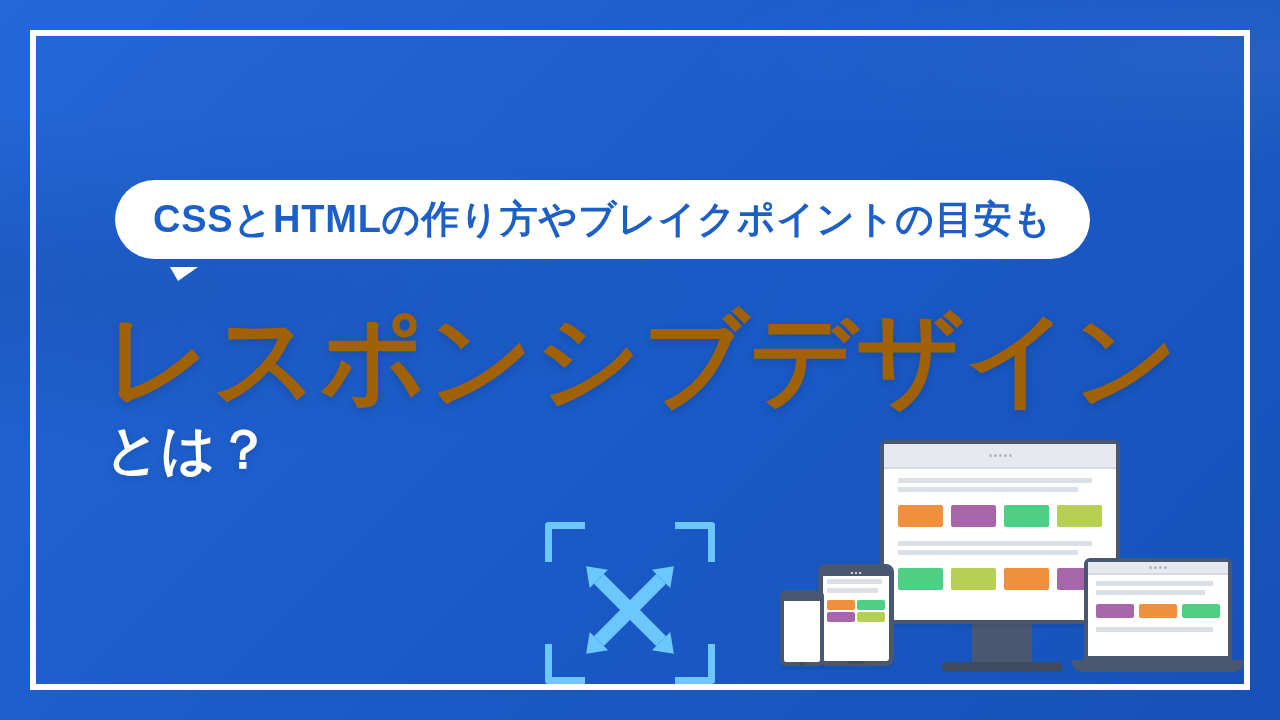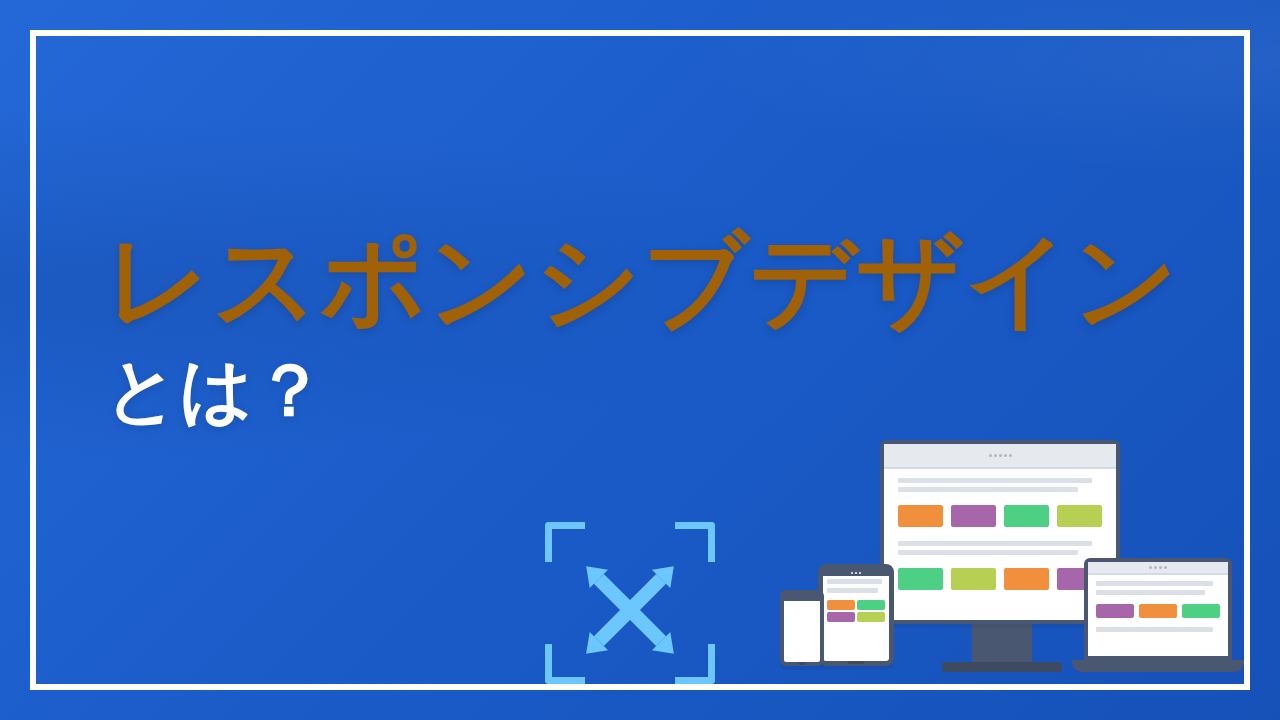--- a/index.html
+++ b/index.html
@@ -61,22 +61,21 @@
     font-size: 104px;
     margin-top: 46px;
     line-height: 1.05;
     letter-spacing: 0.01em;
     text-shadow: 0 3px 10px rgba(0,0,0,0.15);
     white-space: nowrap;
   }
   .subtitle {
     color: #fff;
     font-weight: 800;
-    font-size: 72px;
-    margin-top: 8px;
+    font-size: 54px;
     letter-spacing: 0.01em;
     text-shadow: 0 2px 8px rgba(0,0,0,0.12);
   }
 
   
   .fullscreen-icon {
     position: absolute;
     left: 545px;
     top: 522px;
     width: 170px;
@@ -258,20 +257,23 @@
   }
   .phone .blocks { flex-direction: column; gap: 3px; padding: 6% 10%; }
   .phone .blocks > div { height: 8px; }
 </style>
 </head>
 <body>
 
 <div class="frame"></div>
 
 <div class="content">
+  <div class="bubble">
+    <span>CSSとHTMLの作り方やブレイクポイントの目安も</span>
+  </div>
   <div class="title">レスポンシブデザイン</div>
   <div class="subtitle">とは？</div>
 </div>
 
 <div class="fullscreen-icon">
   <div class="corner tl"></div>
   <div class="corner tr"></div>
   <div class="corner bl"></div>
   <div class="corner br"></div>
   <div class="arrow a1"></div>

